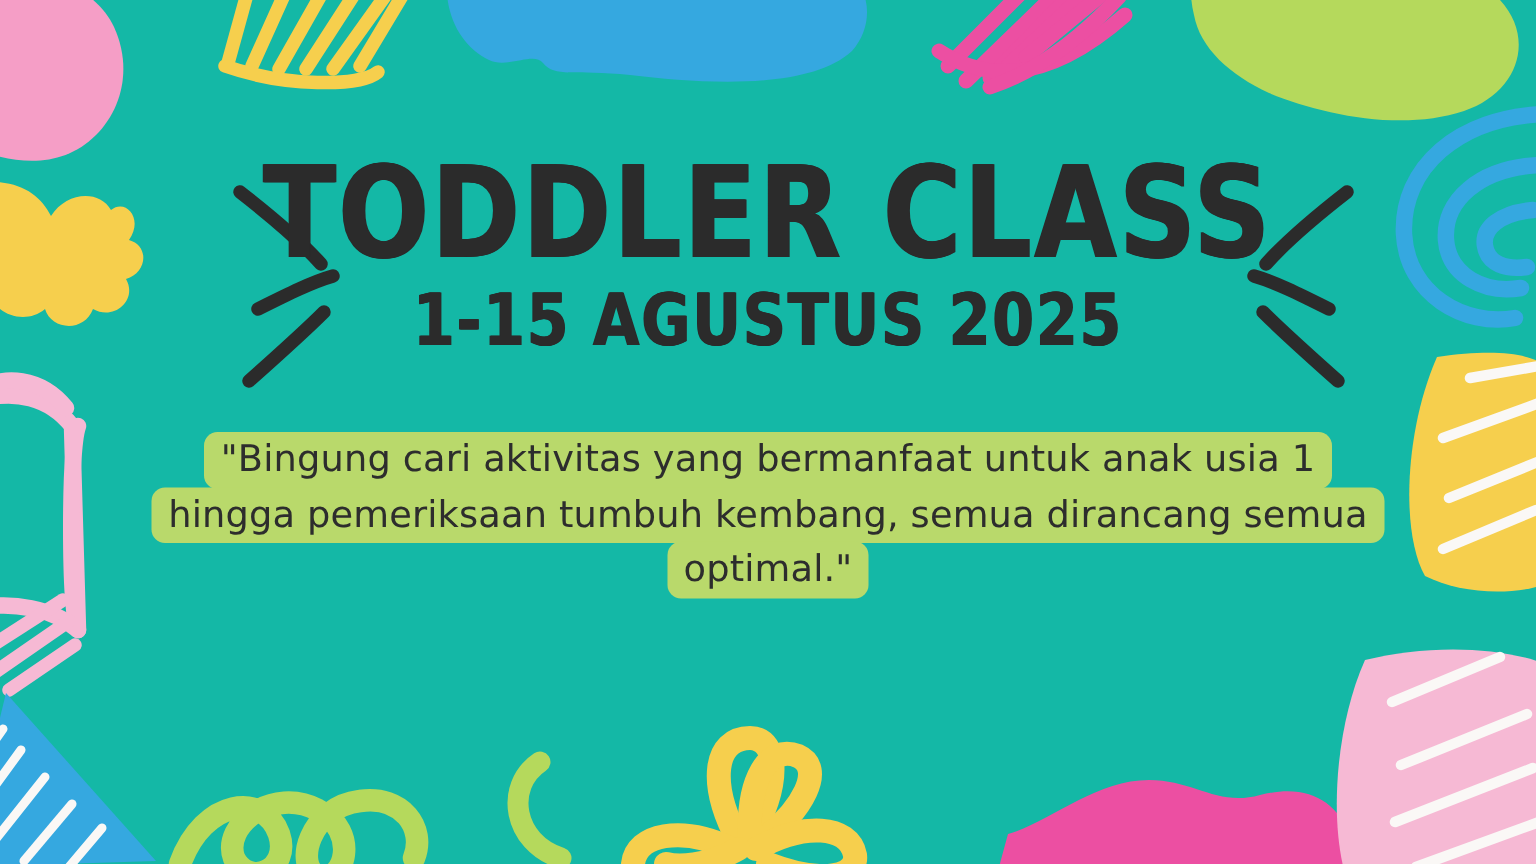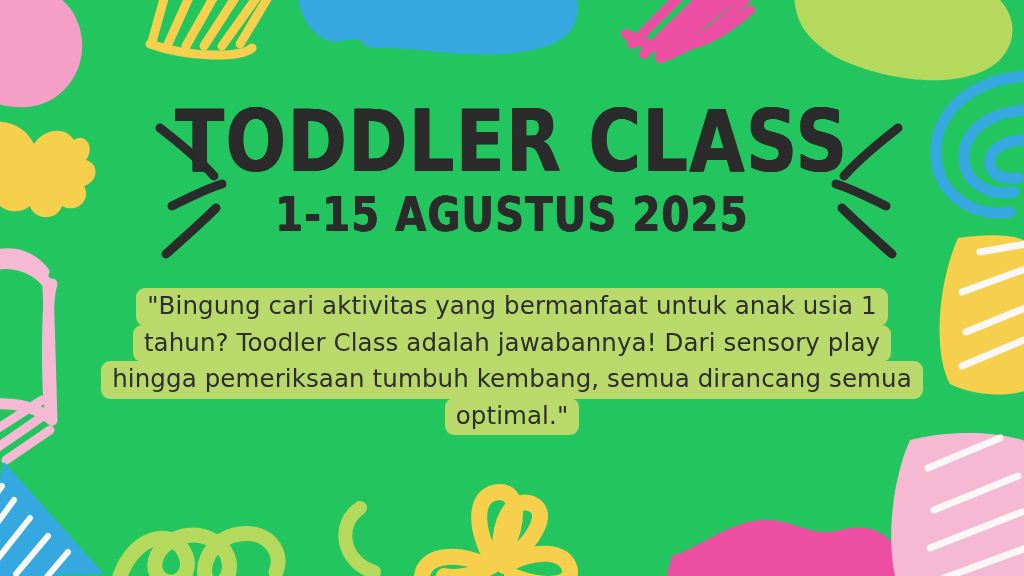--- a/index.html
+++ b/index.html
@@ -8,21 +8,21 @@
   html, body {
     width:1024px; height:576px;
     overflow:hidden;
     background:#ffffff;
     font-family:"DejaVu Sans", sans-serif;
   }
 
   #poster {
     position:relative;
     width:1024px; height:576px;
-    background:#22c55e;
+    background:#14b8a6;
     overflow:hidden;
   }
 
   
   #doodles {
     position:absolute; inset:0;
     width:1024px; height:576px;
     pointer-events:none;
   }
 
@@ -226,18 +226,17 @@
 
   <div class="headline-wrap">
     <div class="title-row">
       <div class="title-text">TODDLER CLASS</div>
     </div>
     <div class="subtitle-text">1-15 AGUSTUS 2025</div>
   </div>
 
   <div class="quote-block">
     <span class="quote-line">"Bingung cari aktivitas yang bermanfaat untuk anak usia 1</span>
-    <span class="quote-line">tahun? Toodler Class adalah jawabannya! Dari sensory play</span>
     <span class="quote-line">hingga pemeriksaan tumbuh kembang, semua dirancang semua</span>
     <span class="quote-line">optimal."</span>
   </div>
 
 </div>
 
 </body></html>

